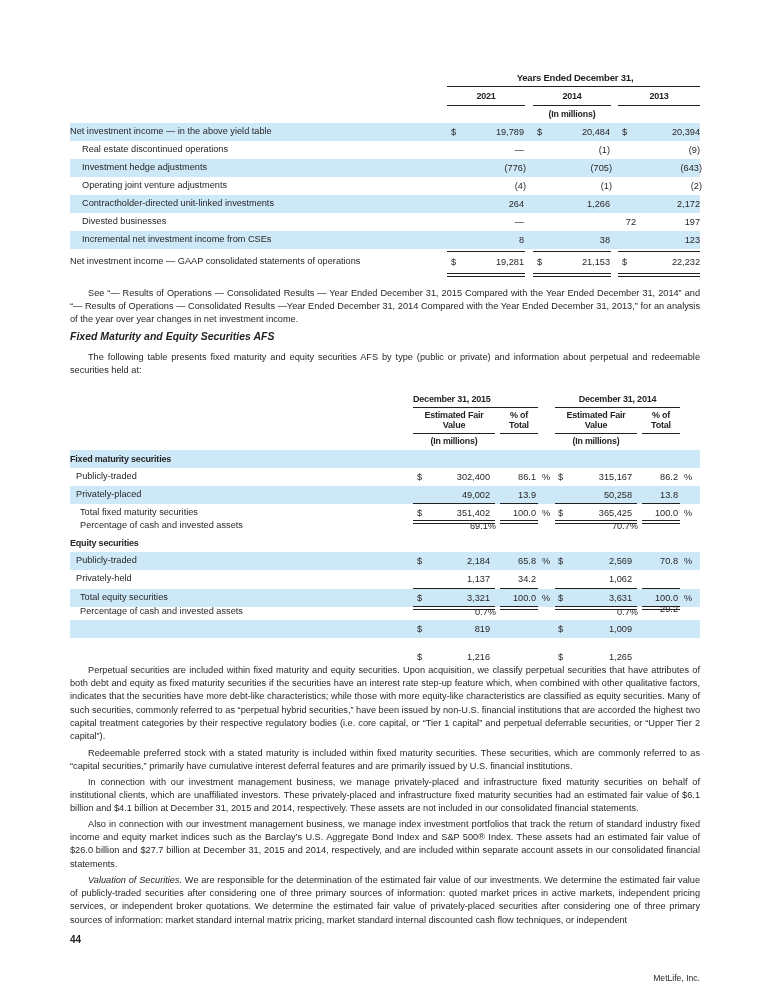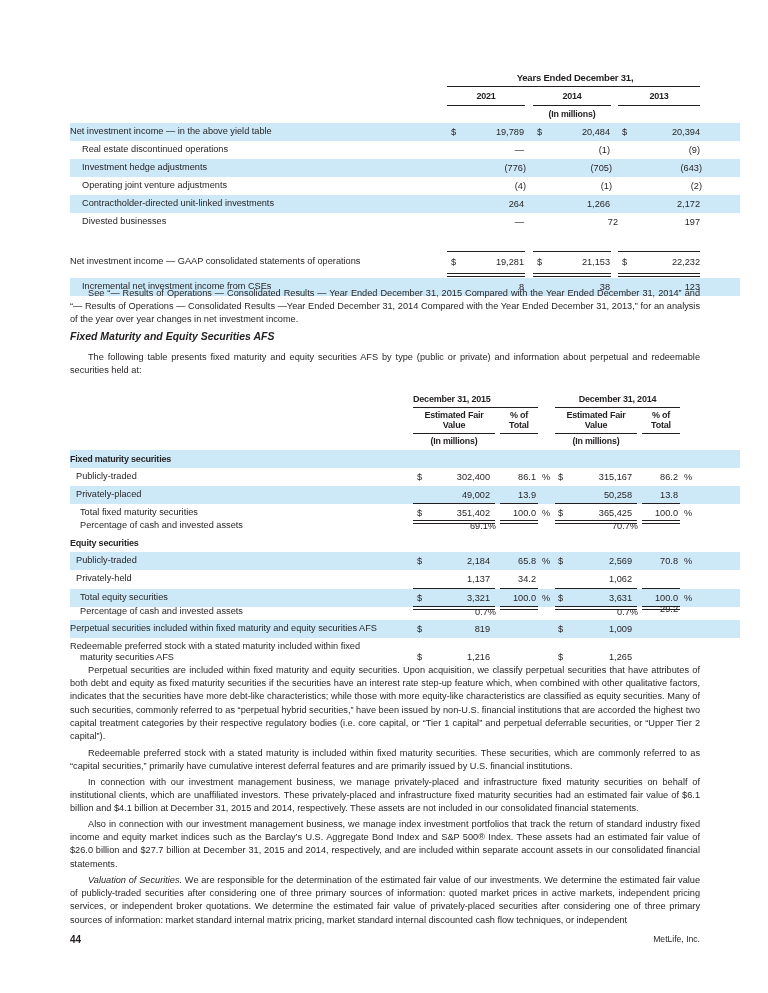--- a/index.html
+++ b/index.html
@@ -1,20 +1,20 @@
 <!DOCTYPE html>
 <html><head>
 <meta charset="utf-8">
 <style>
   html, body { margin: 0; padding: 0; background: #ffffff; }
   body { width: 768px; height: 993px; position: relative; overflow: hidden;
          font-family: "Liberation Sans", sans-serif; color: #231f20; font-size: 9.2px; }
   .abs { position: absolute; }
   .hl { background: #cde9f8; }
-  .row { position: absolute; left: 70px; width: 630px; height: 18px; padding-left: 40px; }
+  .row { position: absolute; left: 70px; width: 630px; height: 18px; }
   .lbl { position: absolute; top: 3px; white-space: nowrap; }
   .cell { position: absolute; top: 4px; white-space: nowrap; }
   .r { text-align: right; }
   .hdr { font-family: "Liberation Sans", sans-serif; font-weight: bold; font-size: 9px; letter-spacing: -0.2px; }
   .rule { position: absolute; height: 0; border-top: 1.3px solid #231f20; }
   .dbl { position: absolute; height: 2px; border-top: 1.3px solid #231f20; border-bottom: 1.3px solid #231f20; }
   .para { position: absolute; left: 70px; width: 630px; line-height: 13.2px; text-align: justify; font-size: 9.2px; }
   .para .indent { display: inline-block; width: 18px; }
   .section-title { position: absolute; left: 70px; font-weight: bold; font-style: italic; font-size: 10.5px; }
   .footer { position: absolute; top: 934px; font-size: 9px; }
@@ -69,25 +69,25 @@
   <div class="row hl" style="top:195px;">
     <span class="lbl" style="left:12px;">Contractholder-directed unit-linked investments</span>
     <span class="cell r" style="left:400px; width:54px;">264</span>
     <span class="cell r" style="left:486px; width:54px;">1,266</span>
     <span class="cell r" style="left:570px; width:60px;">2,172</span>
   </div>
 
   <div class="row" style="top:213px;">
     <span class="lbl" style="left:12px;">Divested businesses</span>
     <span class="cell r" style="left:400px; width:54px;">—</span>
-    <span class="cell r" style="left:494px; width:54px;">72</span>
+    <span class="cell r" style="left:512px; width:54px;">72</span>
     <span class="cell r" style="left:570px; width:60px;">197</span>
   </div>
 
-  <div class="row hl" style="top:231px;margin-top:47px;">
+  <div class="row hl" style="top:231px;">
     <span class="lbl" style="left:12px;">Incremental net investment income from CSEs</span>
     <span class="cell r" style="left:400px; width:54px;">8</span>
     <span class="cell r" style="left:486px; width:54px;">38</span>
     <span class="cell r" style="left:570px; width:60px;">123</span>
   </div>
   <div class="rule" style="left:447px; width:78px; top:251px;"></div>
   <div class="rule" style="left:533px; width:78px; top:251px;"></div>
   <div class="rule" style="left:618px; width:82px; top:251px;"></div>
 
   <div class="row" style="top:253px;">
@@ -235,39 +235,34 @@
   <div class="dbl" style="left:555px; width:82px; top:606px;"></div>
   <div class="dbl" style="left:642px; width:38px; top:606px;"></div>
 
   <div class="row" style="top:603px;">
     <span class="lbl" style="left:10px;">Percentage of cash and invested assets</span>
     <span class="cell r" style="left:360px; width:66px;">0.7%</span>
     <span class="cell r" style="left:502px; width:66px;">0.7%</span>
   </div>
 
   <div class="row hl" style="top:620px;">
-    <span class="lbl" style="left:0;">Perpetual securities included within fixed maturity and equity securities AFS</span>
     <span class="cell" style="left:347px;">$</span>
     <span class="cell r" style="left:360px; width:60px;">819</span>
     <span class="cell" style="left:488px;">$</span>
     <span class="cell r" style="left:502px; width:60px;">1,009</span>
   </div>
 
   <div class="row" style="top:638px; height:28px;">
-    <span class="lbl" style="left:0; line-height:11px;">
-      <span>Redeemable preferred stock with a stated maturity included within fixed</span><br>
-      <span style="padding-left:10px;">maturity securities AFS</span>
-    </span>
     <span class="cell" style="left:347px; top:14px;">$</span>
     <span class="cell r" style="left:360px; width:60px; top:14px;">1,216</span>
     <span class="cell" style="left:488px; top:14px;">$</span>
     <span class="cell r" style="left:502px; width:60px; top:14px;">1,265</span>
   </div>
 </div>
 
 <div class="para" style="top:664px;"><span class="indent"></span><span>Perpetual securities are included within fixed maturity and equity securities. Upon acquisition, we classify perpetual securities that have attributes of both debt and equity as fixed maturity securities if the securities have an interest rate step-up feature which, when combined with other qualitative factors, indicates that the securities have more debt-like characteristics; while those with more equity-like characteristics are classified as equity securities. Many of such securities, commonly referred to as “perpetual hybrid securities,” have been issued by non-U.S. financial institutions that are accorded the highest two capital treatment categories by their respective regulatory bodies (i.e. core capital, or “Tier 1 capital” and perpetual deferrable securities, or “Upper Tier 2 capital”).</span></div>
 <div class="para" style="top:747px;"><span class="indent"></span><span>Redeemable preferred stock with a stated maturity is included within fixed maturity securities. These securities, which are commonly referred to as “capital securities,” primarily have cumulative interest deferral features and are primarily issued by U.S. financial institutions.</span></div>
 <div class="para" style="top:776px;"><span class="indent"></span><span>In connection with our investment management business, we manage privately-placed and infrastructure fixed maturity securities on behalf of institutional clients, which are unaffiliated investors. These privately-placed and infrastructure fixed maturity securities had an estimated fair value of $6.1 billion and $4.1 billion at December 31, 2015 and 2014, respectively. These assets are not included in our consolidated financial statements.</span></div>
 <div class="para" style="top:818px;"><span class="indent"></span><span>Also in connection with our investment management business, we manage index investment portfolios that track the return of standard industry fixed income and equity market indices such as the Barclay’s U.S. Aggregate Bond Index and S&amp;P 500® Index. These assets had an estimated fair value of $26.0 billion and $27.7 billion at December 31, 2015 and 2014, respectively, and are included within separate account assets in our consolidated financial statements.</span></div>
 <div class="para" style="top:874px;"><span class="indent"></span><span style="font-style:italic;">Valuation of Securities.</span><span> We are responsible for the determination of the estimated fair value of our investments. We determine the estimated fair value of publicly-traded securities after considering one of three primary sources of information: quoted market prices in active markets, independent pricing services, or independent broker quotations. We determine the estimated fair value of privately-placed securities after considering one of three primary sources of information: market standard internal matrix pricing, market standard internal discounted cash flow techniques, or independent</span></div>
 
 <div class="footer" style="left:70px; font-weight:bold; font-size:10px;">44</div>
-<div class="footer" style="right:68px; font-size:8.6px;">MetLife, Inc.</div>
+<div class="footer" style="right:68px; font-size:8.6px;margin-top:39px;">MetLife, Inc.</div>
 
 </body></html>

